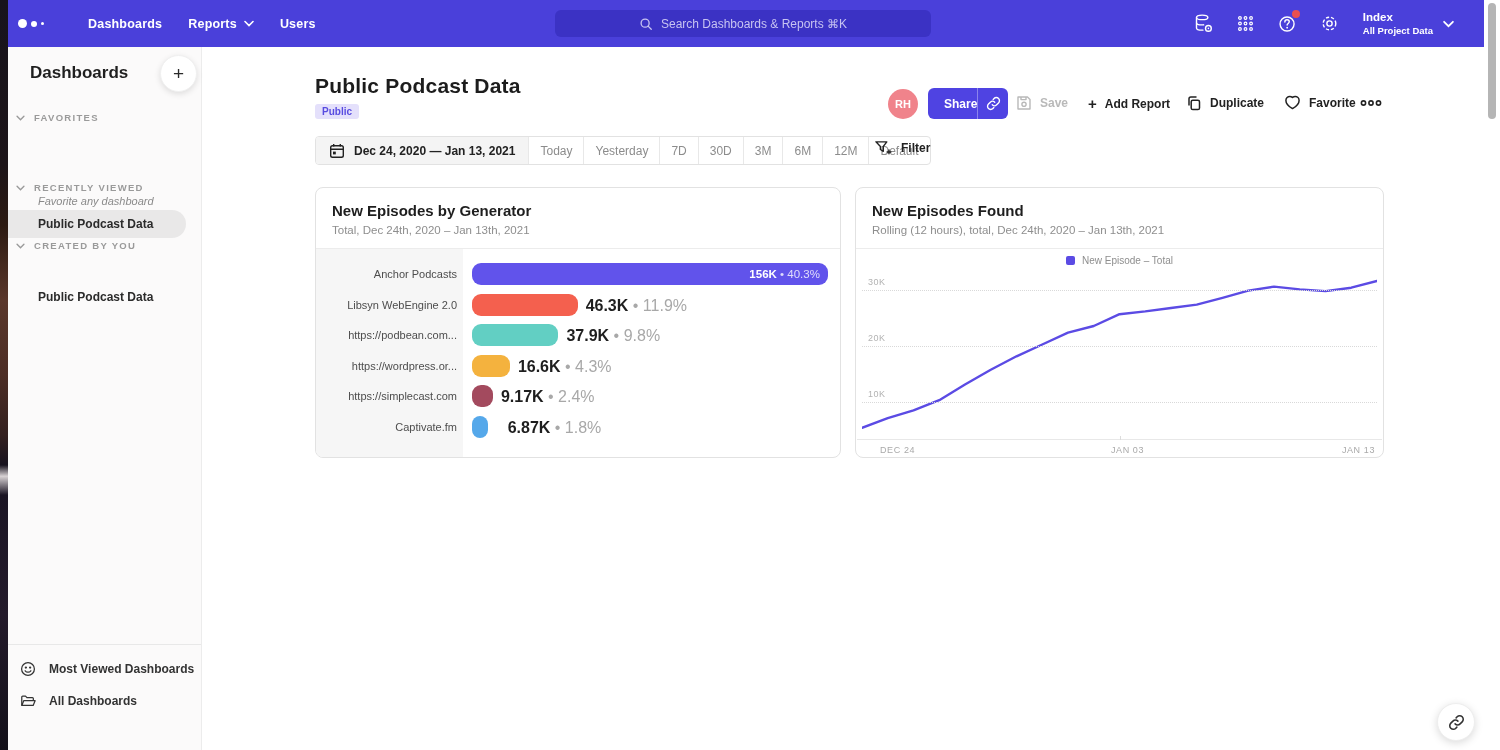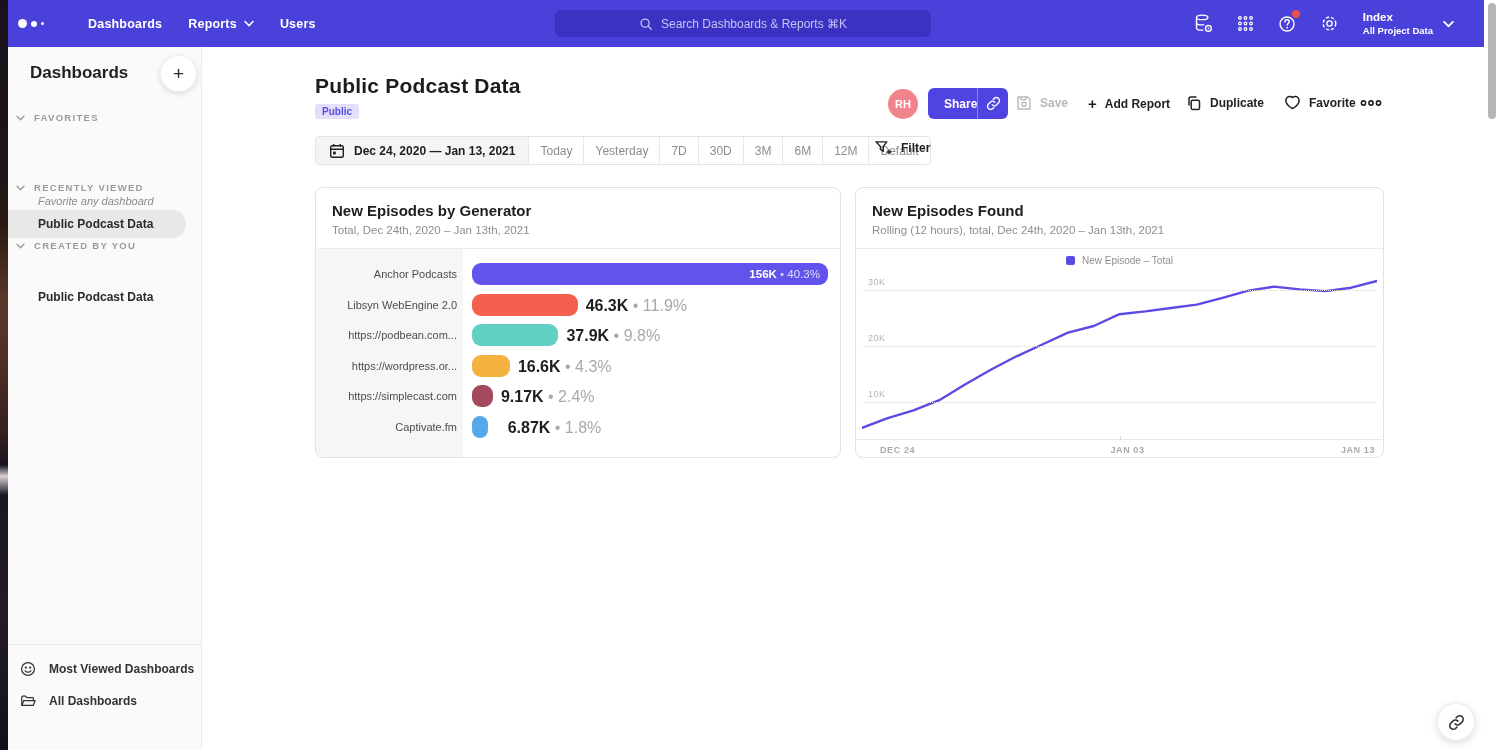--- a/index.html
+++ b/index.html
@@ -118,21 +118,21 @@
   .legend { height:23px; display:flex; align-items:center; justify-content:center;
     gap:7px; font-size:10px; color:#8e8e8e; }
   .legend-swatch { width:9px; height:9px; border-radius:2px; }
   .plot { position:relative; height:167px; margin:0 6px; }
   .plot svg { position:absolute; left:0; top:0; width:100%; height:100%; }
   .gl { position:absolute; left:0; right:0; border-top:1px dotted #d9d9d9; }
   .gl-label { position:absolute; left:6px; font-size:9px; color:#b2b2b2;
     letter-spacing:.5px; transform:translateY(-13px); }
   .x-axis { position:relative; height:21px; border-top:1px solid #e8e8e8; margin:0 1px; }
   .x-tick-mark { position:absolute; left:50%; top:-4px; width:1px; height:4px; background:#dcdcdc; }
-  .x-label { position:absolute; top:5px; font-size:9px; font-weight:bold;
+  .x-label { position:absolute; top:5px; font-size:9px; font-weight:normal;
     color:#a9a9a9; letter-spacing:.6px;padding-left:16px; }
   .x-l { left:7px; } .x-c { left:50%; transform:translateX(-50%); } .x-r { right:7px; }
 
   
   .float-link { position:absolute; left:1437px; top:703px; width:38px; height:38px;
     border-radius:50%; background:#fff; border:1px solid #eee;
     box-shadow:0 2px 8px rgba(0,0,0,.15); display:flex; align-items:center;
     justify-content:center; color:#333; cursor:pointer; z-index:8; }
 
   .icon16 { width:16px; height:16px; }

